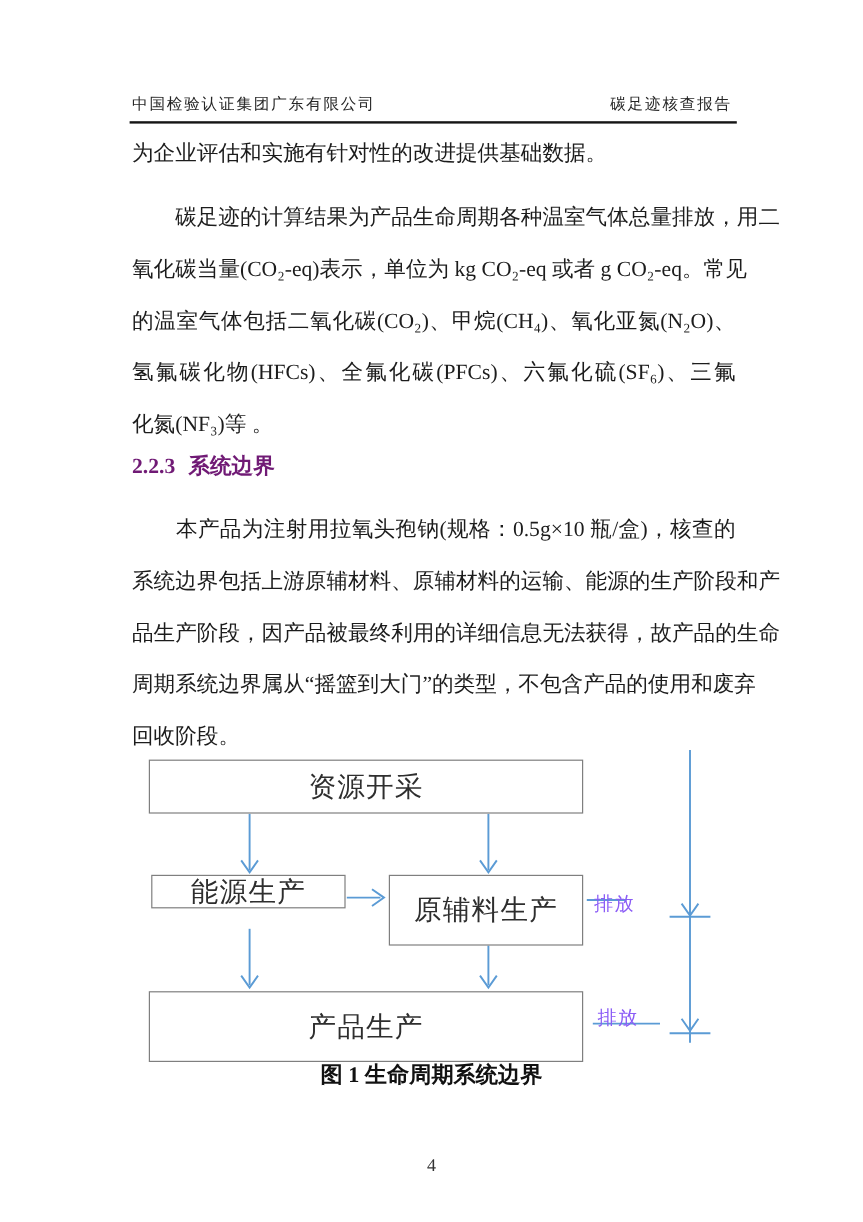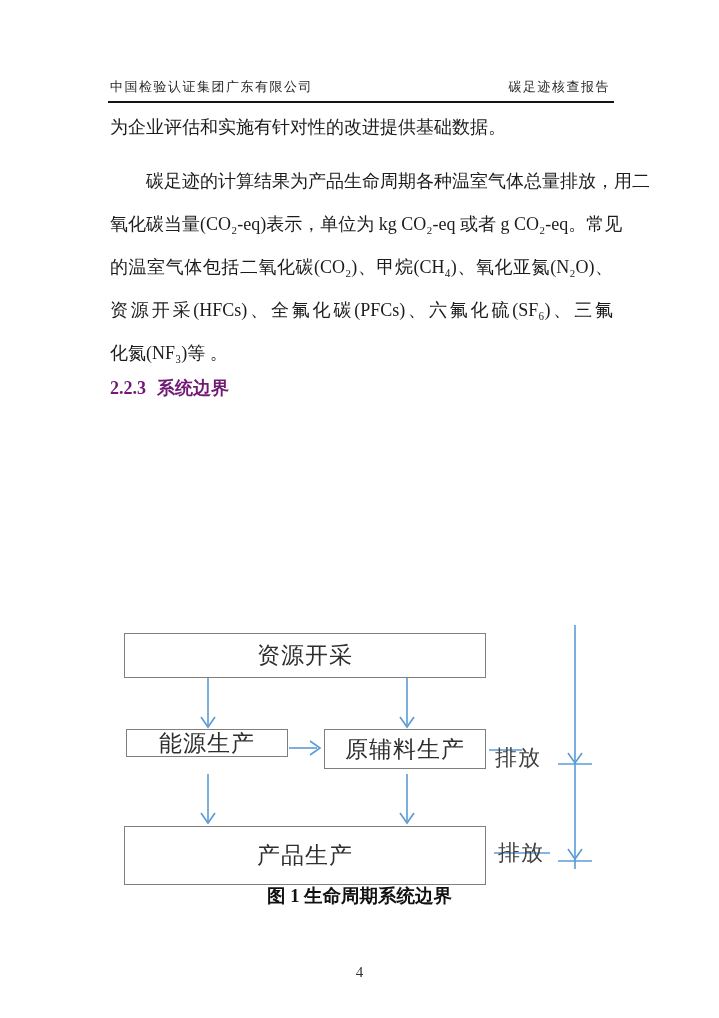--- a/index.html
+++ b/index.html
@@ -25,23 +25,23 @@
   
   .figure { position:absolute; left:0; top:585px; width:719px; height:300px; }
   .figure svg { position:absolute; left:0; top:0; }
   .fbox {
     position:absolute; box-sizing:border-box; border:1.5px solid #7f7f7f; background:#ffffff;
     display:flex; align-items:center; justify-content:center;
     font-size:23px; color:#2e2e2e; letter-spacing:1px;text-align:center;
   }
   .box-resource { left:124px; top:16px;  width:362px; height:45px; }
   .box-energy   { left:126px; top:112px; width:162px; height:28px; }
-  .box-material { left:324px; top:112px; width:162px; height:40px; }
+  .box-material { left:324px; top:112px; width:162px; height:59px; }
   .box-product  { left:124px; top:209px; width:362px; height:59px; }
-  .emission-label { position:absolute; font-size:22px; color:#404040; letter-spacing:1px; }
+  .emission-label { position:absolute; font-size:16px; color:#8b5cf6; letter-spacing:1px; }
   .em1 { left:495px; top:126px; }
   .em2 { left:498px; top:221px; }
   .fig-caption { position:absolute; left:0; top:266px; width:719px; text-align:center; font-size:18.5px; font-weight:bold; color:#111; }
 
   .page-number { position:absolute; left:0; top:932px; width:719px; text-align:center; font-size:15px; color:#333; }
 </style>
 </head>
 <body>
 
 <div class="page">
@@ -51,28 +51,35 @@
   <div class="header-rule"></div>
 
   <div class="para" style="top:74px">
     <div class="line">为企业评估和实施有针对性的改进提供基础数据。</div>
   </div>
 
   <div class="para" style="top:128px">
     <div class="line jline">　　碳足迹的计算结果为产品生命周期各种温室气体总量排放，用二</div>
     <div class="line jline">氧化碳当量(CO₂-eq)表示，单位为 kg CO₂-eq 或者 g CO₂-eq。常见</div>
     <div class="line jline">的温室气体包括二氧化碳(CO₂)、甲烷(CH₄)、氧化亚氮(N₂O)、</div>
-    <div class="line jline">资源开采(HFCs)、全氟化碳(PFCs)、六氟化硫(SF₆)、三氟</div>
+    <div class="line jline">氢氟碳化物(HFCs)、全氟化碳(PFCs)、六氟化硫(SF₆)、三氟</div>
     <div class="line">化氮(NF₃)等 。</div>
   </div>
 
   <div class="heading">
     <span class="num">2.2.3</span><span>系统边界</span>
   </div>
 
+  <div class="para" style="top:388px">
+    <div class="line jline">　　本产品为注射用拉氧头孢钠(规格：0.5g×10 瓶/盒)，核查的</div>
+    <div class="line jline">系统边界包括上游原辅材料、原辅材料的运输、能源的生产阶段和产</div>
+    <div class="line jline">品生产阶段，因产品被最终利用的详细信息无法获得，故产品的生命</div>
+    <div class="line jline">周期系统边界属从“摇篮到大门”的类型，不包含产品的使用和废弃</div>
+    <div class="line">回收阶段。</div>
+  </div>
 
   <div class="figure">
 
     <svg width="719" height="300" viewBox="0 0 719 300">
       <g stroke="#5b9bd5" stroke-width="1.6" fill="none">
 
         <g>
           <line x1="208" y1="61" x2="208" y2="108"></line>
           <polyline points="201,100 208,110 215,100"></polyline>
         </g>

